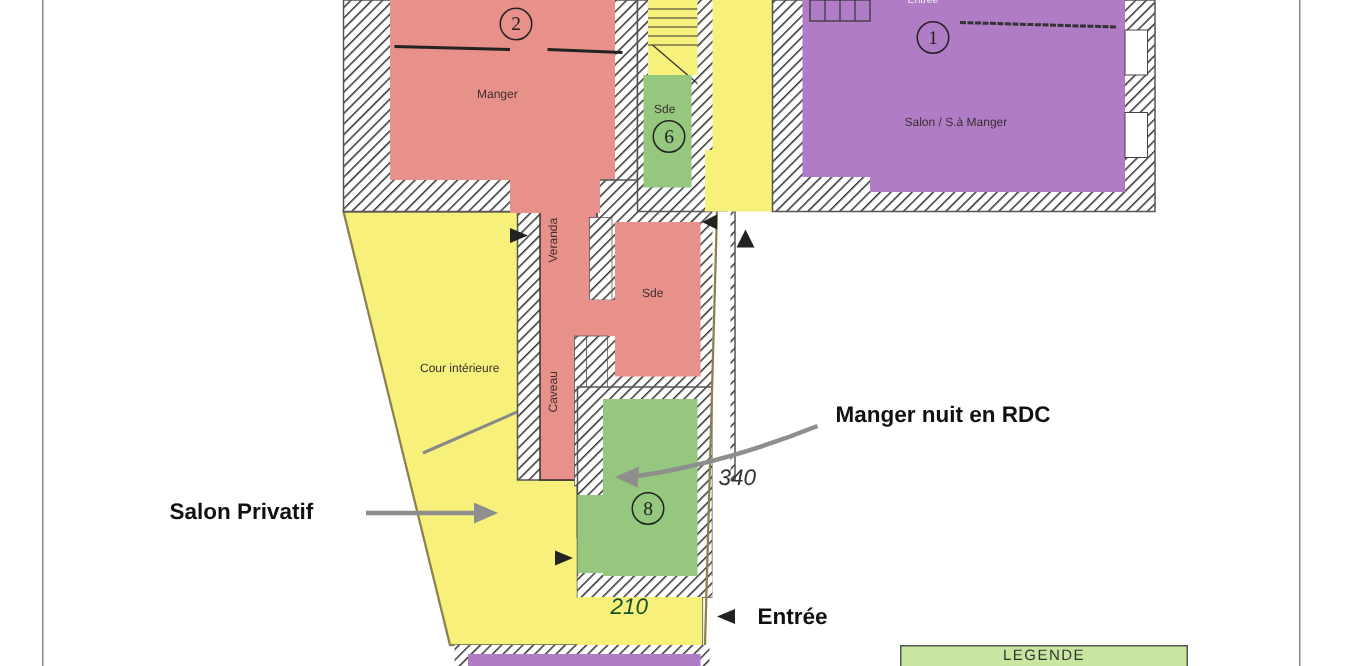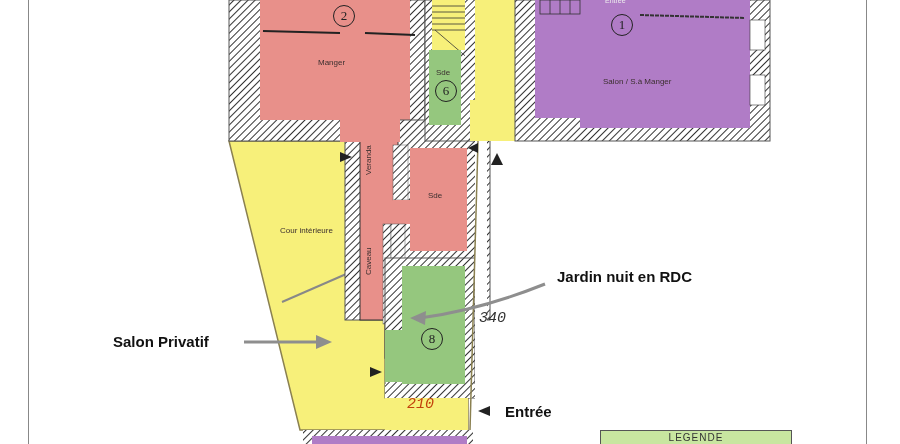--- a/index.html
+++ b/index.html
@@ -4,21 +4,21 @@
 <style>
   html, body { margin:0; padding:0; }
   body { width:900px; height:444px; background:#ffffff; position:relative; overflow:hidden;
          font-family:"Liberation Sans", sans-serif; }
   .abs { position:absolute; }
   svg.plan { position:absolute; left:0; top:0; }
   .room-label { position:absolute; font-size:8px; color:#3b2f2f; font-family:"Liberation Sans", sans-serif; white-space:nowrap; }
   .num { position:absolute; width:20px; height:20px; border:1.5px solid #222; border-radius:50%;
          font-family:"Liberation Serif", serif; font-size:13px; color:#222; text-align:center; line-height:20px; }
   .callout { position:absolute; font-weight:bold; font-size:15px; color:#111; white-space:nowrap; font-family:"Liberation Sans", sans-serif; }
-  .hand { position:absolute; font-family:Liberation Mono, monospace; font-style:italic; font-size:15px; white-space:nowrap; }
+  .hand { position:absolute; font-family:Liberation Sans, sans-serif; font-style:italic; font-size:15px; white-space:nowrap; }
   .legend { position:absolute; left:600px; top:430px; width:190px; height:30px; background:#c8e6a0;
             border:1px solid #555; text-align:center; font-size:10px; letter-spacing:1px; color:#333; line-height:14px; }
 </style>
 </head>
 <body>
 
 <div class="abs" style="left:28px;top:0;width:1px;height:444px;background:#888;"></div>
 <div class="abs" style="left:866px;top:0;width:1px;height:444px;background:#888;"></div>
 
 <svg class="plan" width="900" height="444">
@@ -117,26 +117,26 @@
 <div class="room-label" style="left:436px;top:68px;">Sde</div>
 <div class="num" style="left:435px;top:80px;">6</div>
 
 <div class="room-label" style="left:605px;top:-3px;font-size:7px;color:#eee;">Entrée</div>
 <div class="num" style="left:611px;top:14px;">1</div>
 <div class="room-label" style="left:603px;top:53px;margin-top:24px;">Salon / S.à Manger</div>
 
 <div class="room-label" style="left:428px;top:191px;">Sde</div>
 <div class="room-label" style="left:364px;top:175px;transform:rotate(-90deg);transform-origin:left top;">Veranda</div>
 <div class="room-label" style="left:364px;top:275px;transform:rotate(-90deg);transform-origin:left top;">Caveau</div>
-<div class="room-label" style="left:280px;top:226px;text-align:right;">Cour intérieure</div>
+<div class="room-label" style="left:280px;top:241px;text-align:right;">Cour intérieure</div>
 
 <div class="num" style="left:421px;top:328px;">8</div>
 
-<div class="callout" style="left:557px;top:268px;">Jardin nuit en RDC</div>
+<div class="callout" style="left:557px;top:268px;">Manger nuit en RDC</div>
 <div class="callout" style="left:113px;top:333px;">Salon Privatif</div>
 <div class="callout" style="left:505px;top:403px;">Entrée</div>
 
 <div class="hand" style="left:479px;top:310px;color:#333;">340</div>
-<div class="hand" style="left:407px;top:396px;color:#c2410c;">210</div>
+<div class="hand" style="left:407px;top:396px;color:#14532d;">210</div>
 
 <div class="legend">
   <span>LEGENDE</span>
 </div>
 
 </body></html>

